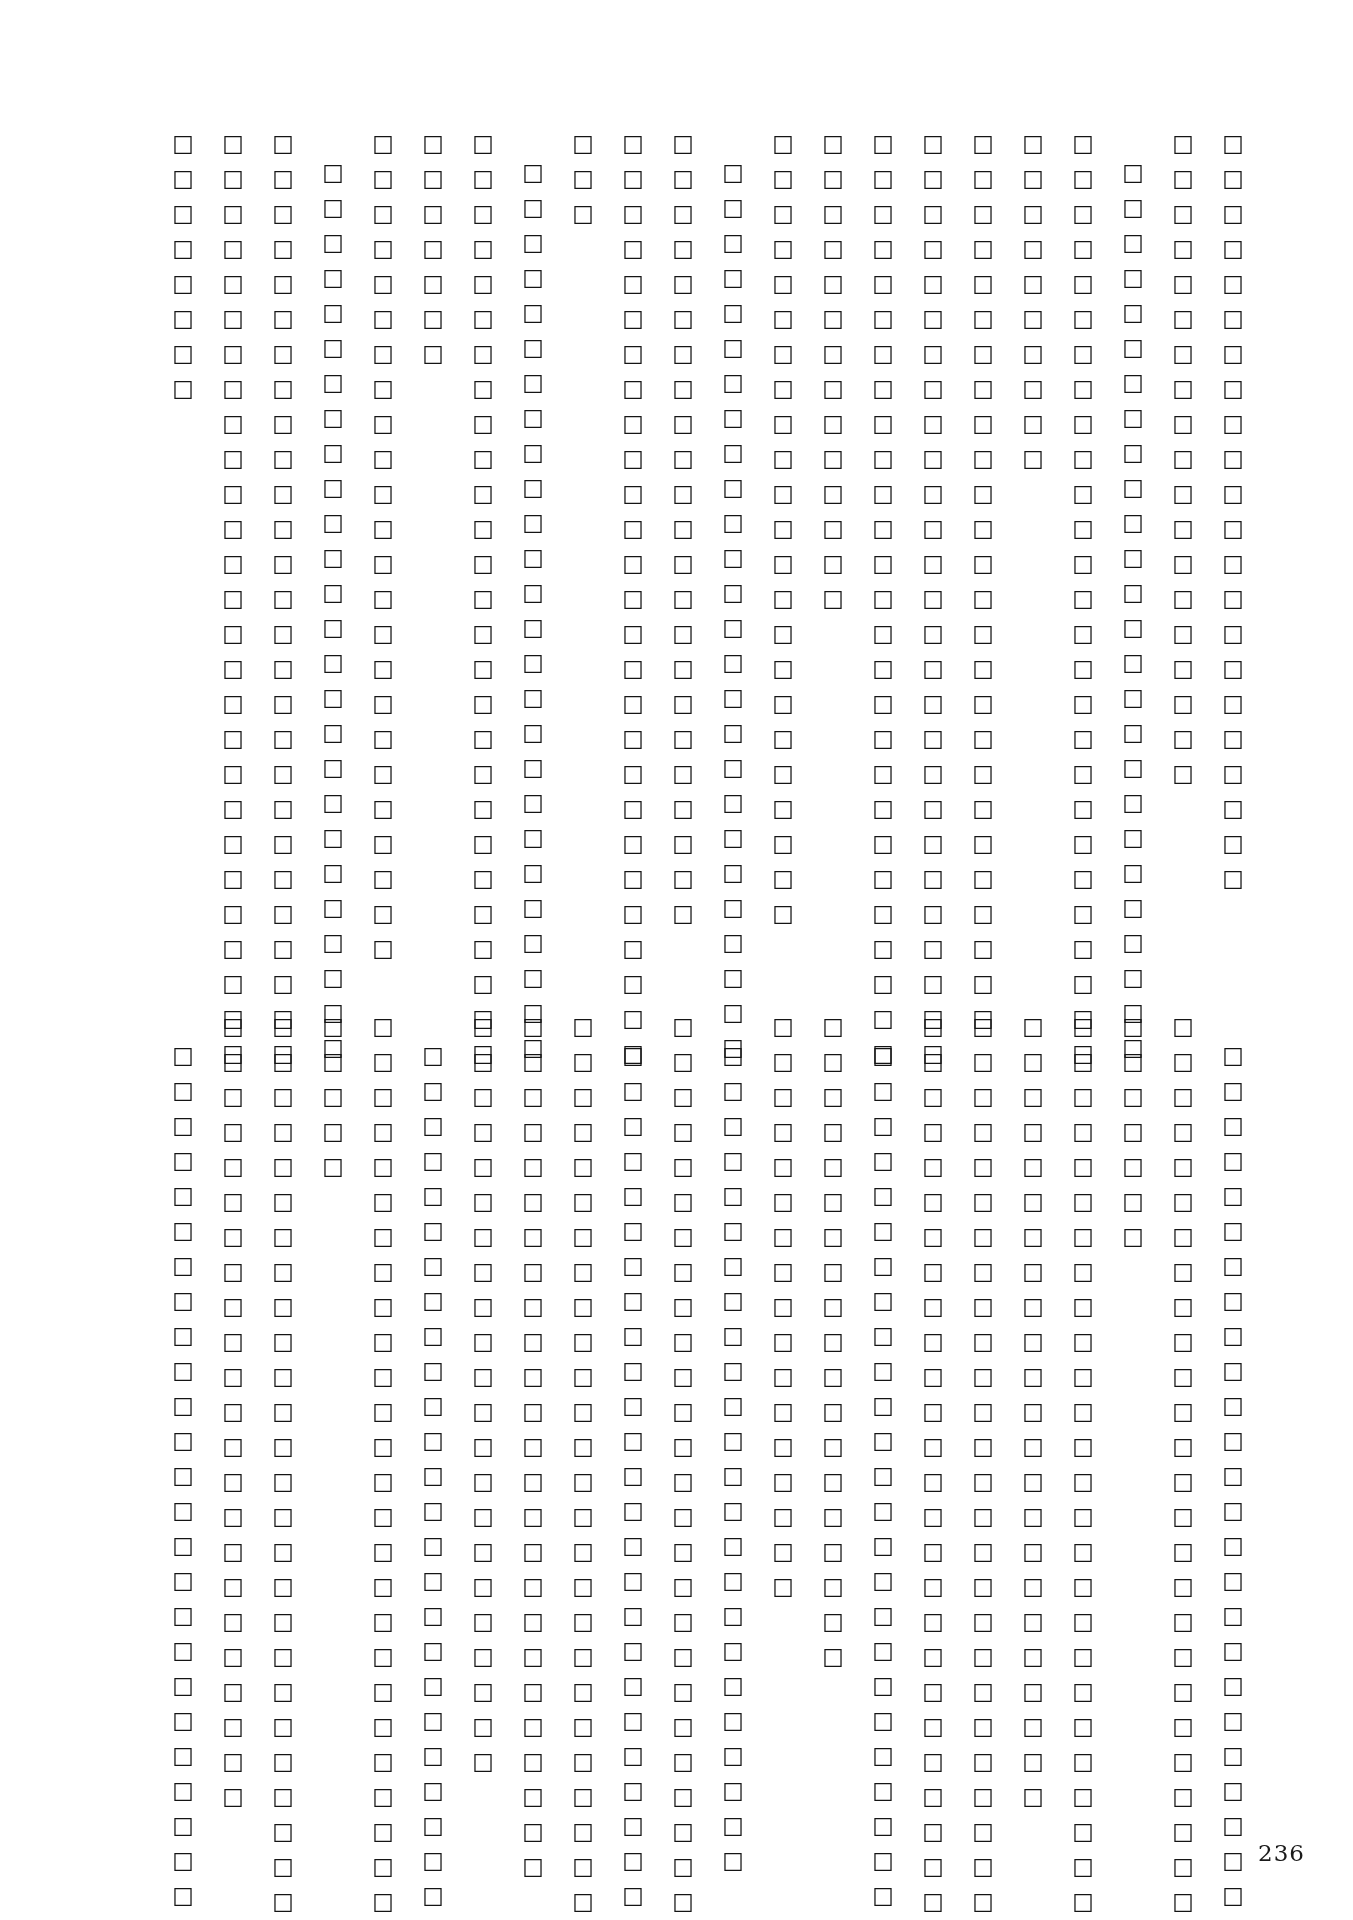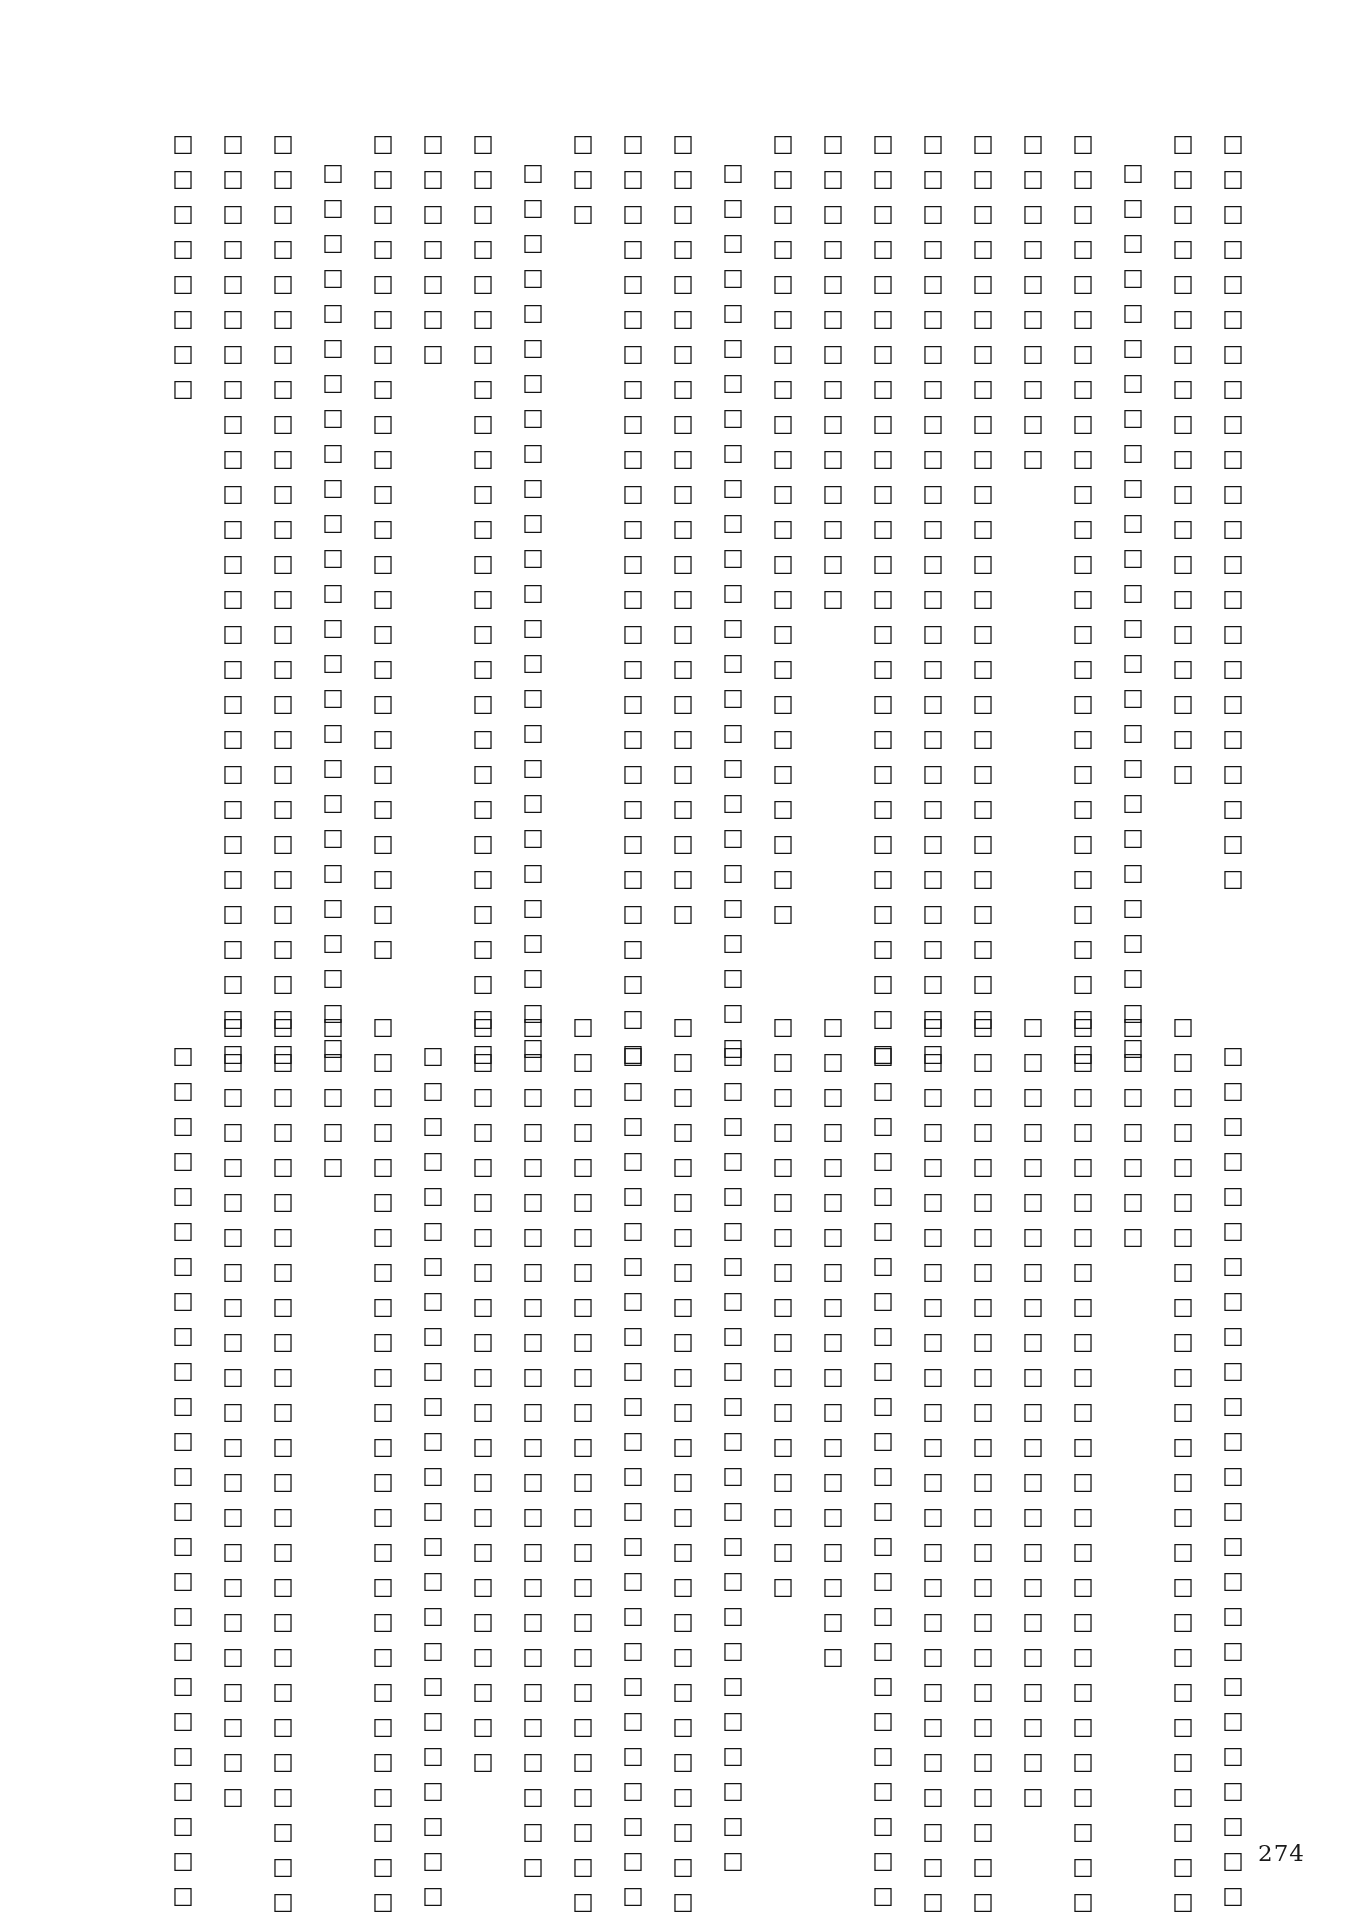--- a/index.html
+++ b/index.html
@@ -84,15 +84,15 @@
       <div class="col">□□□□□□□□□□□□□□□□□□□□□□□□□</div>
       <div class="col">□□□□□□□□□□□□□□□□□□□□□□</div>
       <div class="col indent">□□□□□□□□□□□□□□□□□□□□□□□□□□</div>
       <div class="col">□□□□□□□□□□□□□□□□□□□□□□□□□□□</div>
       <div class="col">□□□□□</div>
       <div class="col">□□□□□□□□□□□□□□□□□□□□□□□□□□□</div>
       <div class="col">□□□□□□□□□□□□□□□□□□□□□□□</div>
       <div class="col indent">□□□□□□□□□□□□□□□□□□□□□□□□□□</div>
     </div>
 
-  <div class="page-number">274</div>
+  <div class="page-number">236</div>
 
 </div>
 
 </body></html>

